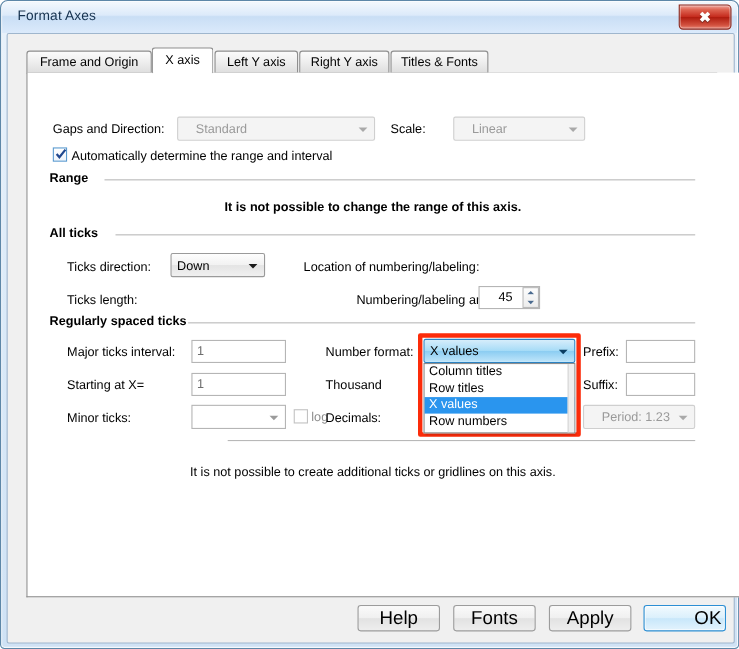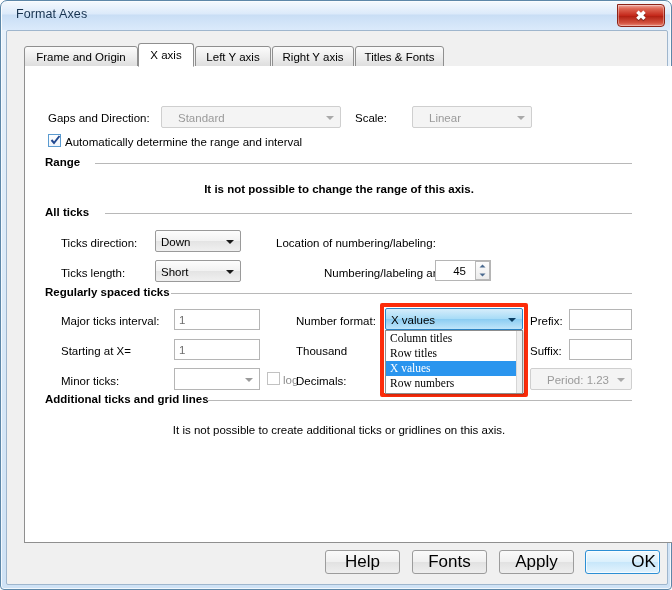--- a/index.html
+++ b/index.html
@@ -231,21 +231,20 @@
     box-shadow: 1px 1px 2px rgba(0,0,0,0.22);
   }
   .dropitem {
     height: 15px;
     font-size: 11.5px;
     color: #000000;
     line-height: 15px;
     padding-left: 4px;
     white-space: nowrap;
     cursor: pointer;
-    font-family: Liberation Serif, serif;
   }
   .dropitem.sel {
     background: #2a95ee;
     color: #ffffff;
   }
   .droplist-scroll {
     position: absolute;
     right: 0; top: 0;
     width: 5px; height: 100%;
     background: #efefef;
@@ -352,24 +351,20 @@
       <div class="grouphdr" style="left:20px; top:140px;">All ticks</div>
       <div class="grouprule" style="left:80px; top:147px; width:527px;"></div>
 
       <div class="lbl" style="left:36px; top:170px;">Ticks direction:</div>
       <div class="combo" style="left:130px; top:164px; width:86px;">
         <span>Down</span>
         <span class="arrow"></span>
       </div>
 
       <div class="lbl" style="left:36px; top:200px;">Ticks length:</div>
-      <div class="combo" style="left:130px; top:194px; width:86px;">
-        <span>Short</span>
-        <span class="arrow"></span>
-      </div>
 
       <div class="lbl" style="left:251px; top:170px;">Location of numbering/labeling:</div>
 
       <div class="lbl" style="left:299px; top:200px;">Numbering/labeling angle:</div>
       <div class="tinput spin" style="left:410px; top:194px; width:56px;">
         <span>45</span>
       </div>
       <div class="spinbtns" style="left:450px; top:195px;">
         <div class="spinhalf">
           <svg width="7" height="4" viewBox="0 0 7 4">
@@ -430,21 +425,20 @@
         <span></span>
       </div>
 
       <div class="combo disabled" style="left:505px; top:302px; width:102px;">
         <span>Period: 1.23</span>
         <span class="arrow"></span>
       </div>
 
       <div class="redbox" style="left:355px; top:237px; width:148px; height:94px;"></div>
 
-      <div class="grouphdr" style="left:20px; top:327px;">Additional ticks and grid lines</div>
       <div class="grouprule" style="left:182px; top:334px; width:425px;"></div>
       <div class="centernote" style="left:0px; top:358px; width:628px;">It is not possible to create additional ticks or gridlines on this axis.</div>
 
     </div>
 
     <div class="btn" style="left:318px; top:519px;">Help</div>
     <div class="btn" style="left:405px; top:519px;">Fonts</div>
     <div class="btn" style="left:492px; top:519px;">Apply</div>
     <div class="btn default" style="left:578px; top:519px;">OK</div>
 

